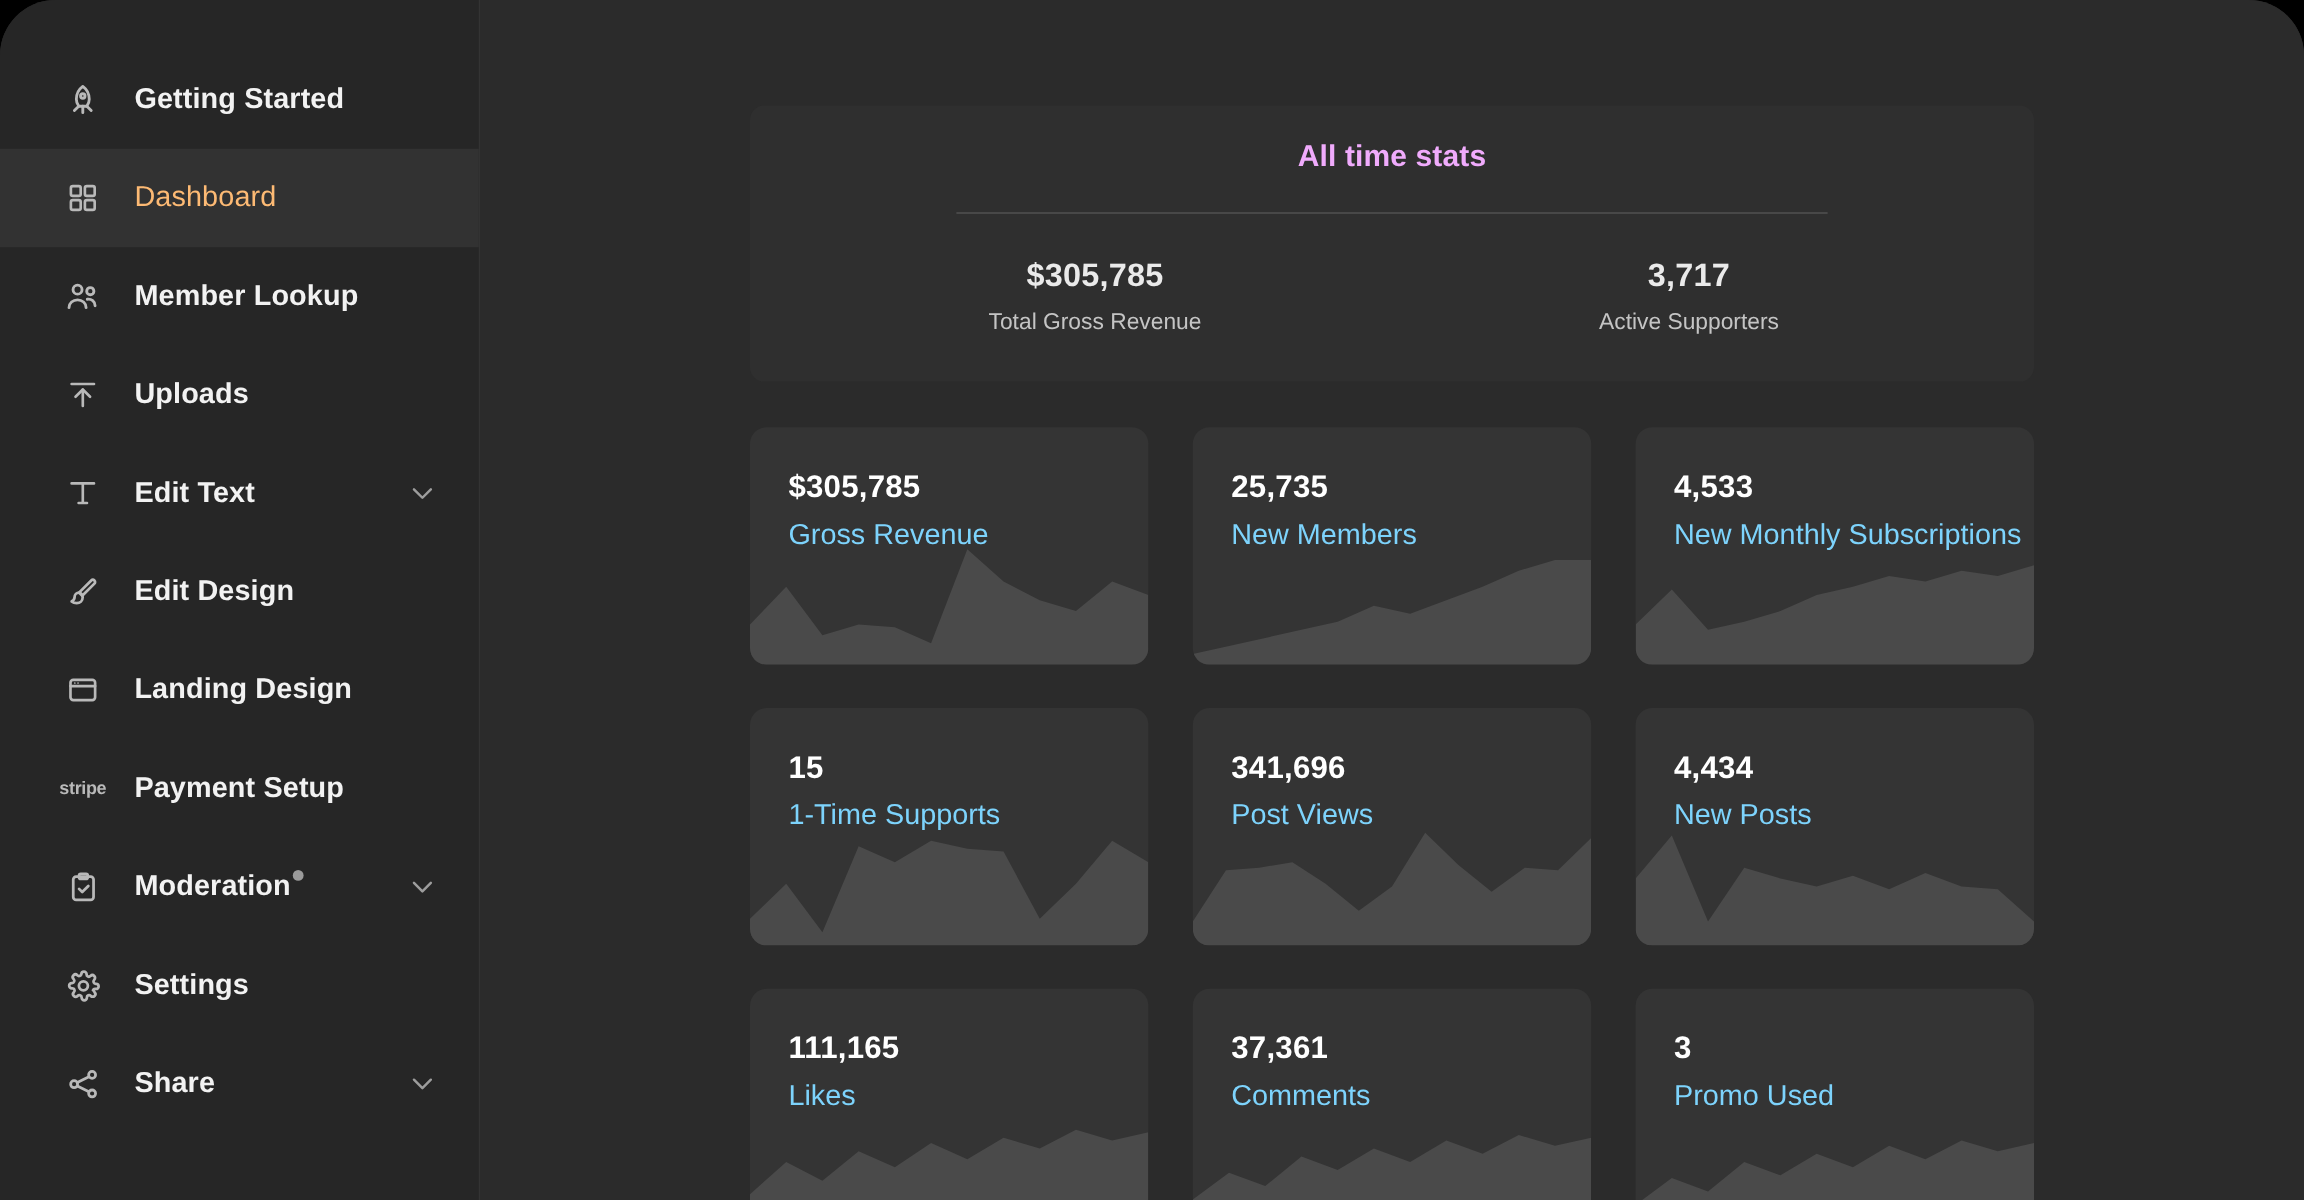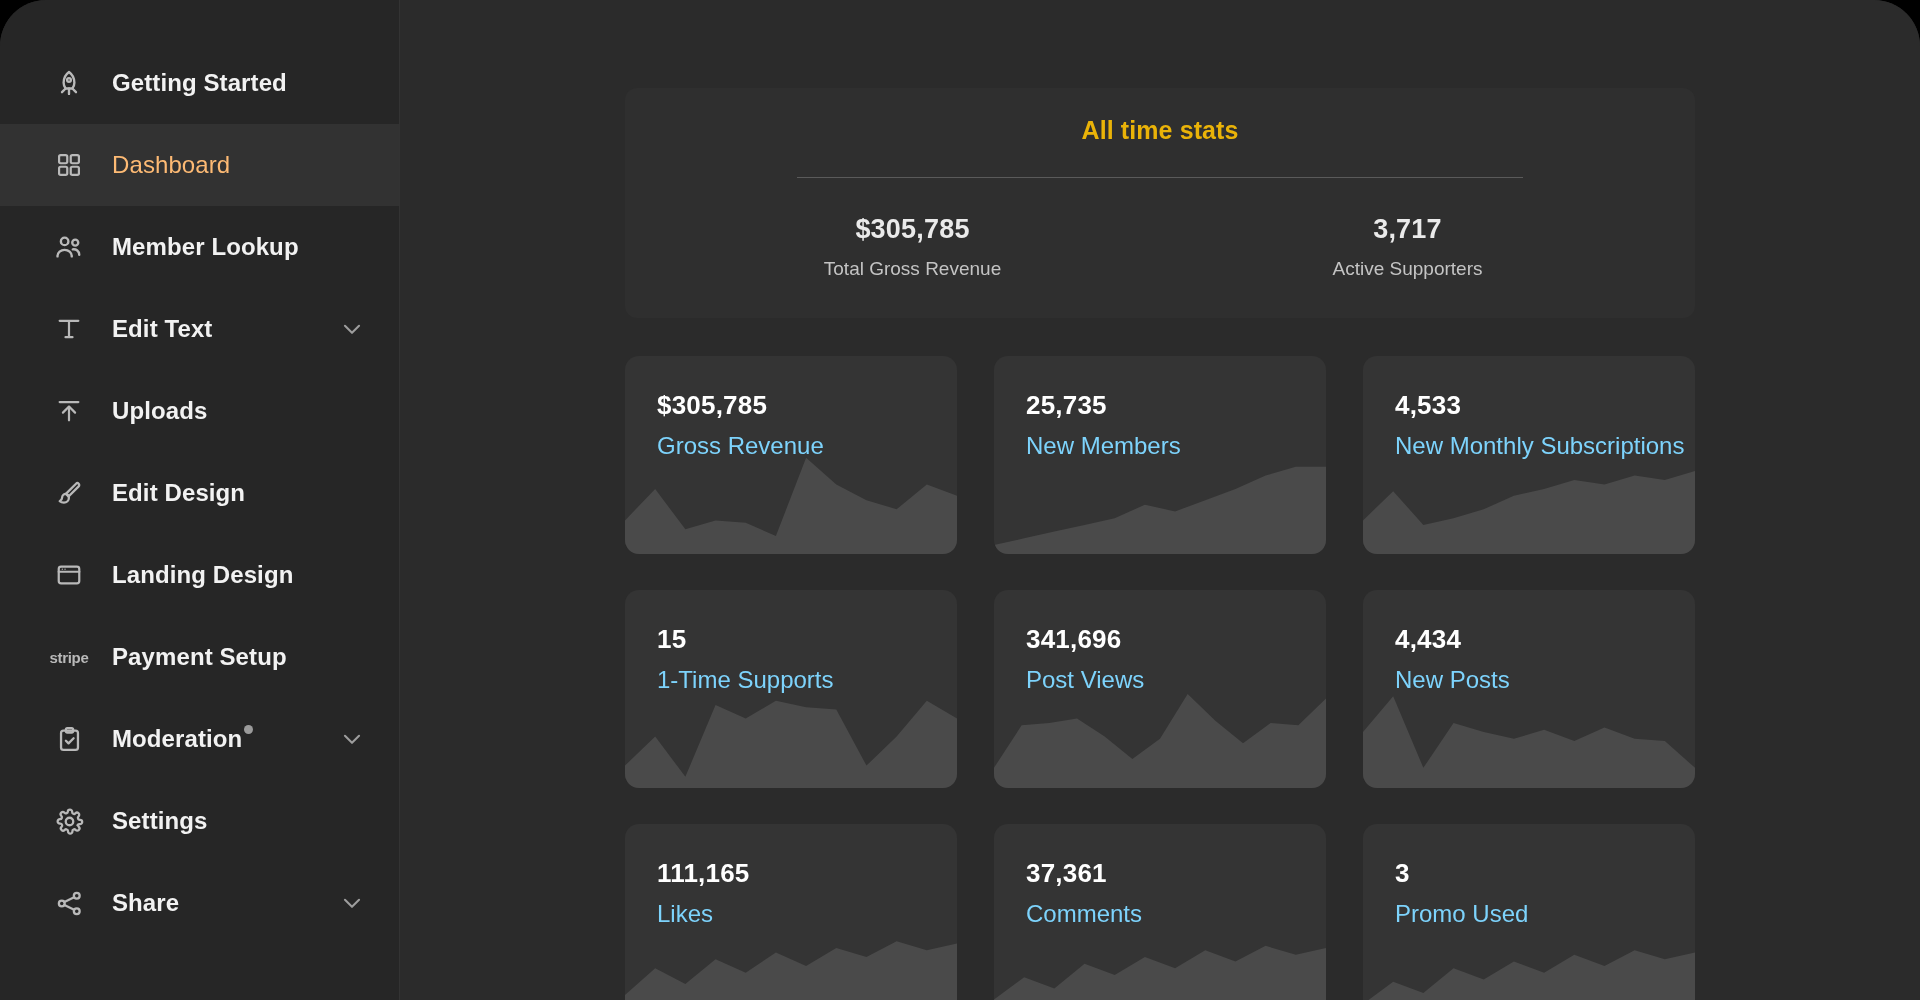--- a/index.html
+++ b/index.html
@@ -93,21 +93,21 @@
   
   .alltime-card {
     background:#2f2f2f;
     border-radius:12px;
     padding:28px 40px 38px;
   }
   .alltime-title {
     text-align:center;
     font-size:25px;
     font-weight:700;
-    color:#eab308;
+    color:#f0abfc;
     letter-spacing:.1px;
   }
   .alltime-divider {
     height:1px;
     background:#5a5a5a;
     margin:32px 132px 0;
   }
   .alltime-row {
     display:flex;
     margin-top:36px;
@@ -226,42 +226,42 @@
               <path d="M15 13.9c2.7-.4 5.2 1.4 5.2 4.3"></path>
             </g>
           </svg>
         </span>
         <span class="nav-label">Member Lookup</span>
       </div>
       <div class="nav-item">
         <span class="nav-icon">
           <svg viewBox="0 0 24 24" width="28" height="28">
             <g stroke="currentColor" fill="none" stroke-width="1.9" stroke-linecap="round" stroke-linejoin="round">
+              <path d="M4 4.3h16"></path>
+              <path d="M12 20V8.4"></path>
+              <path d="m6.8 13.4 5.2-5.2 5.2 5.2"></path>
+            </g>
+          </svg>
+        </span>
+        <span class="nav-label">Uploads</span>
+      </div>
+      <div class="nav-item">
+        <span class="nav-icon">
+          <svg viewBox="0 0 24 24" width="28" height="28">
+            <g stroke="currentColor" fill="none" stroke-width="1.9" stroke-linecap="round" stroke-linejoin="round">
               <path d="M4 5h16M12 5v14M9 19h6"></path>
             </g>
           </svg>
         </span>
         <span class="nav-label">Edit Text</span>
         <span class="chev">
           <svg viewBox="0 0 24 24" width="26" height="26">
             <path d="m5.5 9 6.5 6.5L18.5 9" stroke="currentColor" fill="none" stroke-width="1.9" stroke-linecap="round" stroke-linejoin="round"></path>
           </svg>
         </span>
-      </div>
-      <div class="nav-item">
-        <span class="nav-icon">
-          <svg viewBox="0 0 24 24" width="28" height="28">
-            <g stroke="currentColor" fill="none" stroke-width="1.9" stroke-linecap="round" stroke-linejoin="round">
-              <path d="M4 4.3h16"></path>
-              <path d="M12 20V8.4"></path>
-              <path d="m6.8 13.4 5.2-5.2 5.2 5.2"></path>
-            </g>
-          </svg>
-        </span>
-        <span class="nav-label">Uploads</span>
       </div>
       <div class="nav-item">
         <span class="nav-icon">
           <svg viewBox="0 0 24 24" width="29" height="29">
             <g stroke="currentColor" fill="none" stroke-width="1.9" stroke-linecap="round" stroke-linejoin="round">
               <path d="M19.6 3.9c.6.6.6 1.6 0 2.2l-8.4 8.4-2.2-2.2 8.4-8.4c.6-.6 1.6-.6 2.2 0z"></path>
               <path d="M9 12.3c-1.7 0-3.1 1.4-3.1 3.1 0 1-.6 2.1-2 3 .9.8 2.2 1.2 3.5 1.2 2.3 0 4.1-1.8 4.1-4.1 0-1.7-1.2-3.2-2.5-3.2z"></path>
             </g>
           </svg>
         </span>

